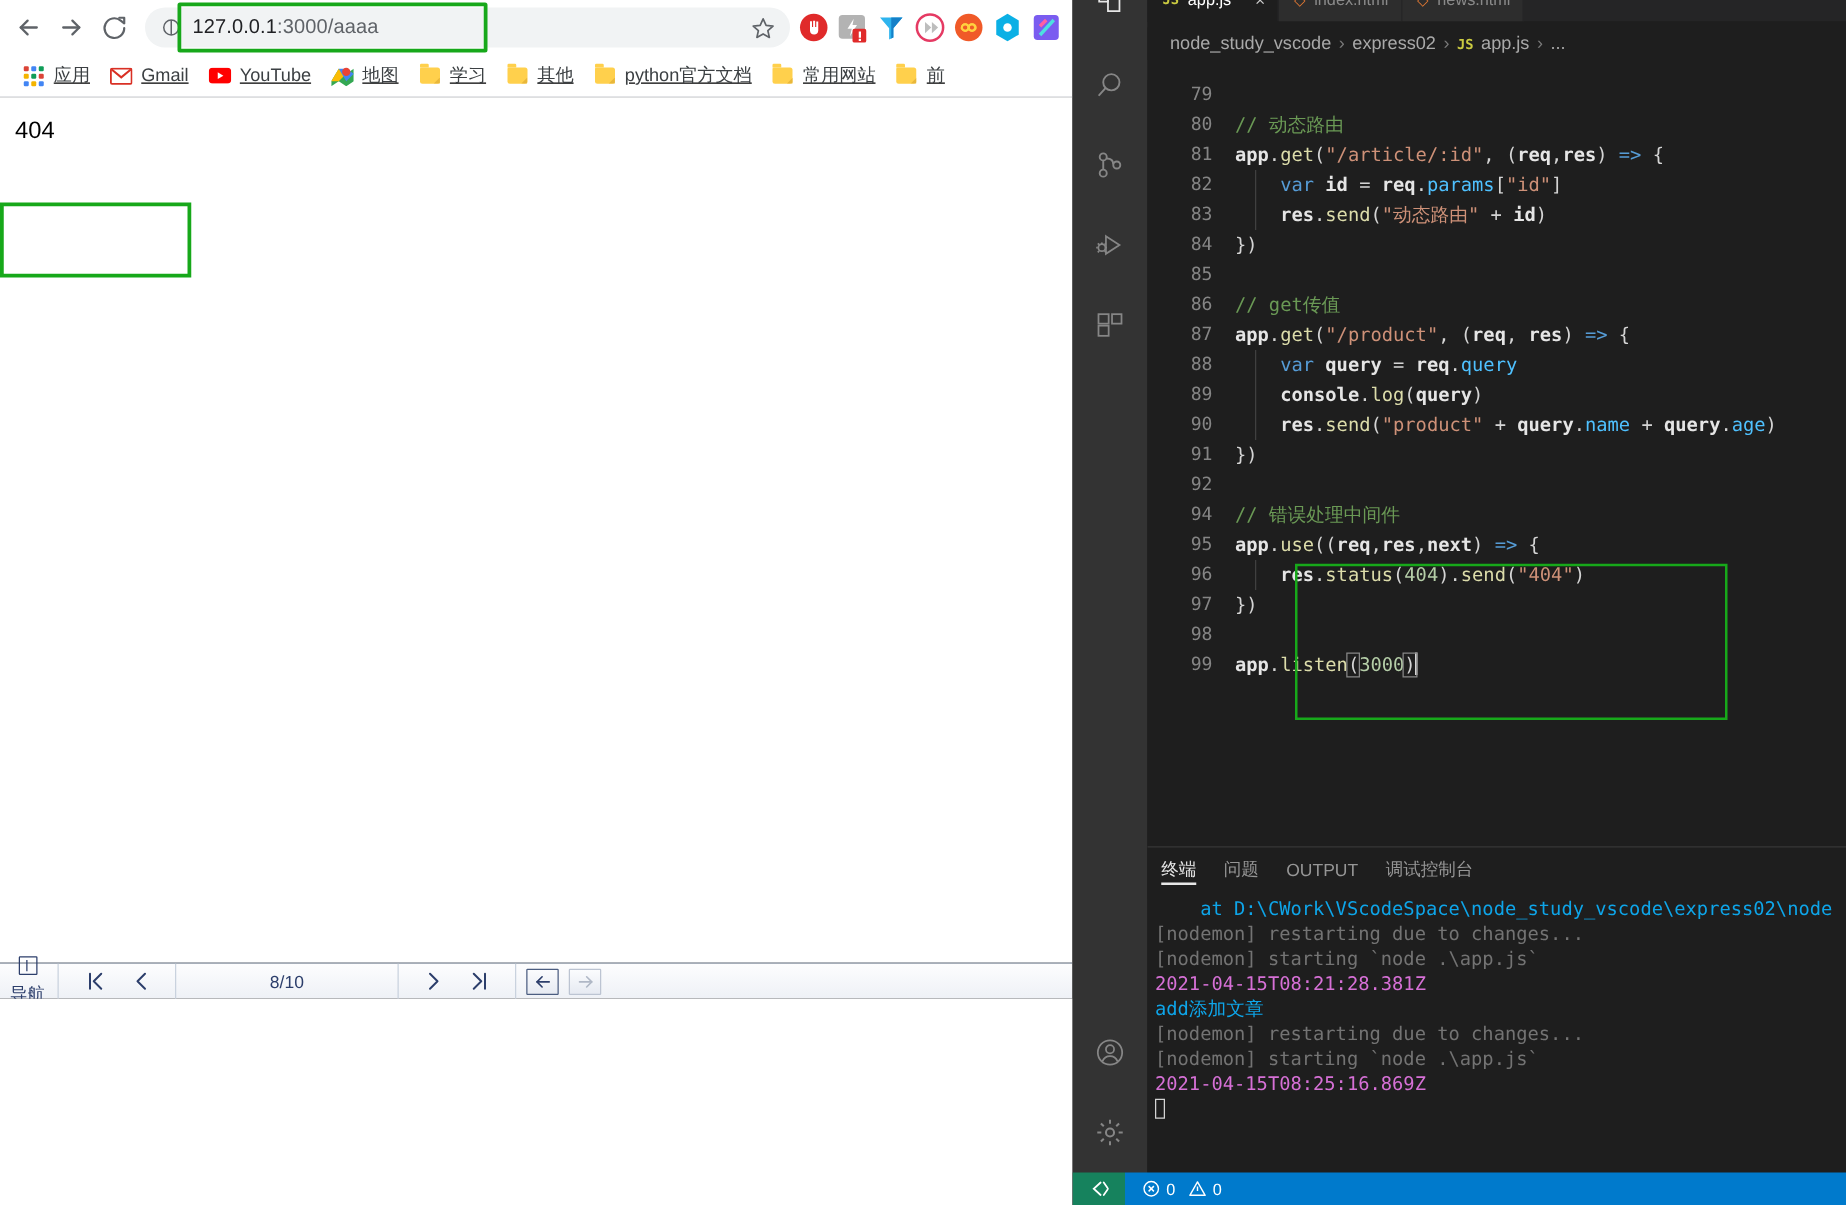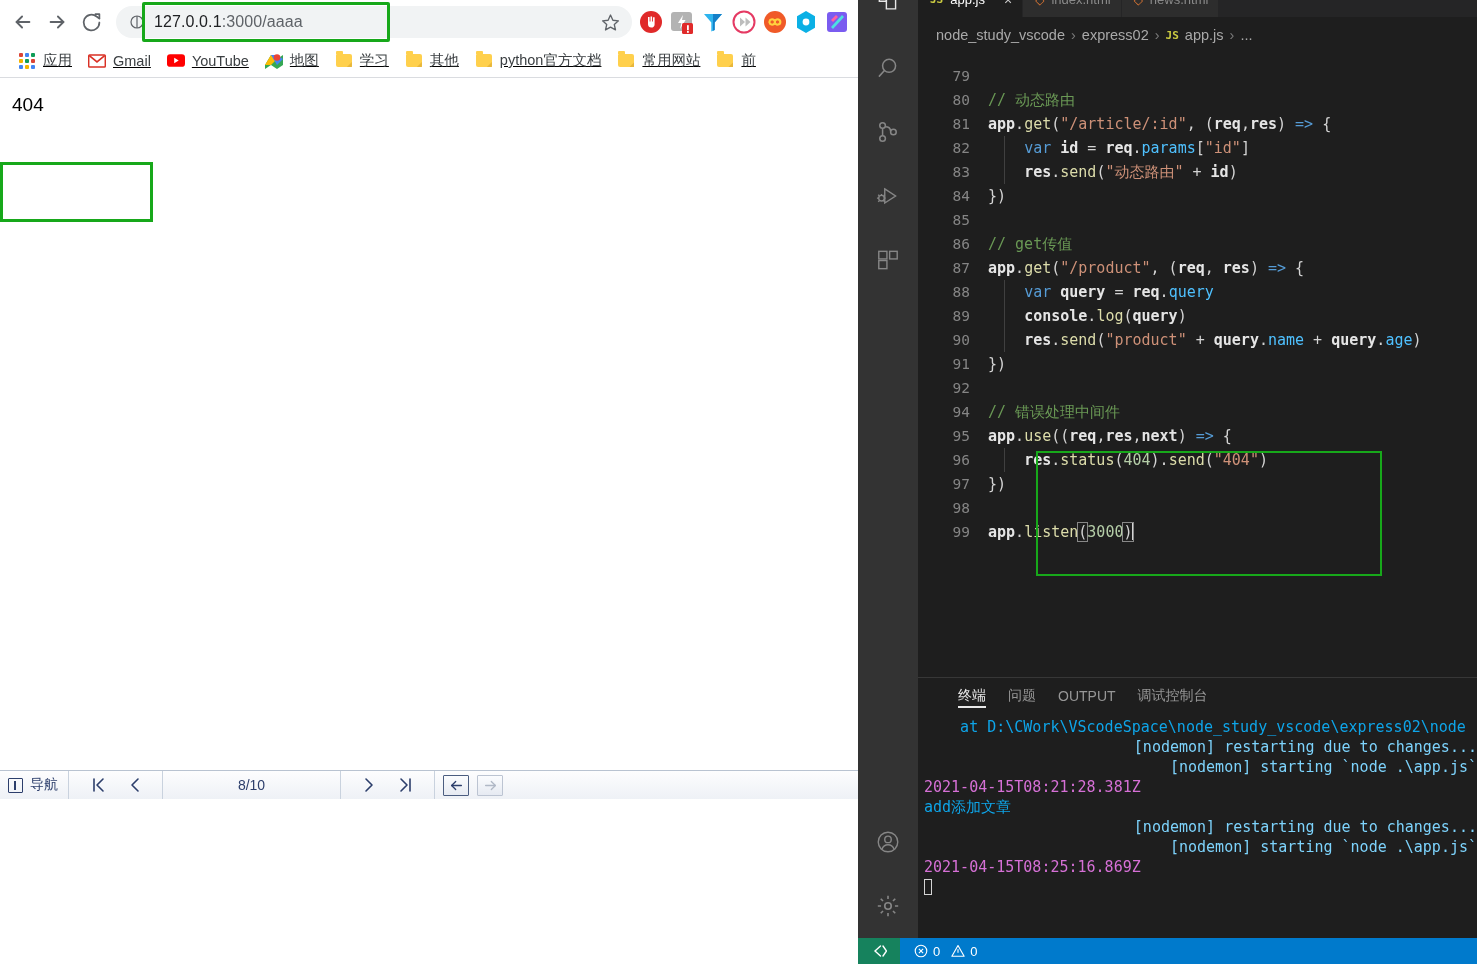--- a/index.html
+++ b/index.html
@@ -153,21 +153,21 @@
     border-top: 1px solid #b9c3d1;
     display: flex; align-items: center;
     font-size: 14px; color: #2c3e6b;
   }
   .bb-seg {
     height: 29px; display:flex; align-items:center; justify-content:center;
     border-right: 1px solid #c9d2de;
     gap: 4px;
   }
   .bb-btn { display:flex; align-items:center; justify-content:center; cursor:pointer; color:#2c3e6b; }
-  #bb-label { padding: 0 10px 0 8px; gap:7px; }
+  #bb-label { padding: 0 10px 0 8px; gap:7px;flex-direction:column; }
   #bb-nav-icon {
     width: 15px; height: 15px; border: 1.6px solid #2c3e6b; border-radius: 1px;
     position: relative; flex:0 0 auto;
   }
   #bb-nav-icon:after { content:""; position:absolute; left:5px; top:2px; width:1.6px; height:9px; background:#2c3e6b; }
   #bb-prevgrp { width: 94px; gap:22px; }
   #bb-page { width: 178px; }
   #bb-nextgrp { width: 94px; gap:22px; }
   #bb-backfwd { padding: 0 8px; gap: 8px; border-right: none; }
   .sqbtn {
@@ -292,37 +292,37 @@
 
   
   #panel {
     position: absolute; left: 0; bottom: 0;
     width: 559px; height: 261px;
     background: #1e1e1e;
     border-top: 1px solid #373737;
   }
   #panel-tabs {
     height: 35px; display:flex; align-items:center;
-    padding-left: 40px; gap: 22px;
+    padding-left: 11px; gap: 22px;
     font-family: "Liberation Sans", sans-serif;
     font-size: 14px;
   }
   .ptab { color:#969696; cursor:pointer; position:relative; height:35px; display:flex; align-items:center; white-space:nowrap;}
   .ptab.active { color:#e7e7e7; }
   .ptab.active:after {
     content:""; position:absolute; left:0; right:0; bottom:5px; height:2px; background:#e7e7e7;
   }
   #terminal-body {
     padding: 4px 0 0 6px;
     font-family: "DejaVu Sans Mono", monospace;
     font-size: 15px;
     line-height: 20px;
     white-space: pre;
   }
-  .t-green { color:#7dd3fc;text-align:right; }
+  .t-green { color:#737373; }
   .t-mag   { color:#d670d6; }
   .t-white { color:#0ea5e9; }
   .term-cursor {
     display:inline-block; width:8px; height:16px;
     border:1px solid #d4d4d4; vertical-align:-3px;
   }
 
   
   #statusbar {
     position: absolute; left: 0; bottom: 0;

